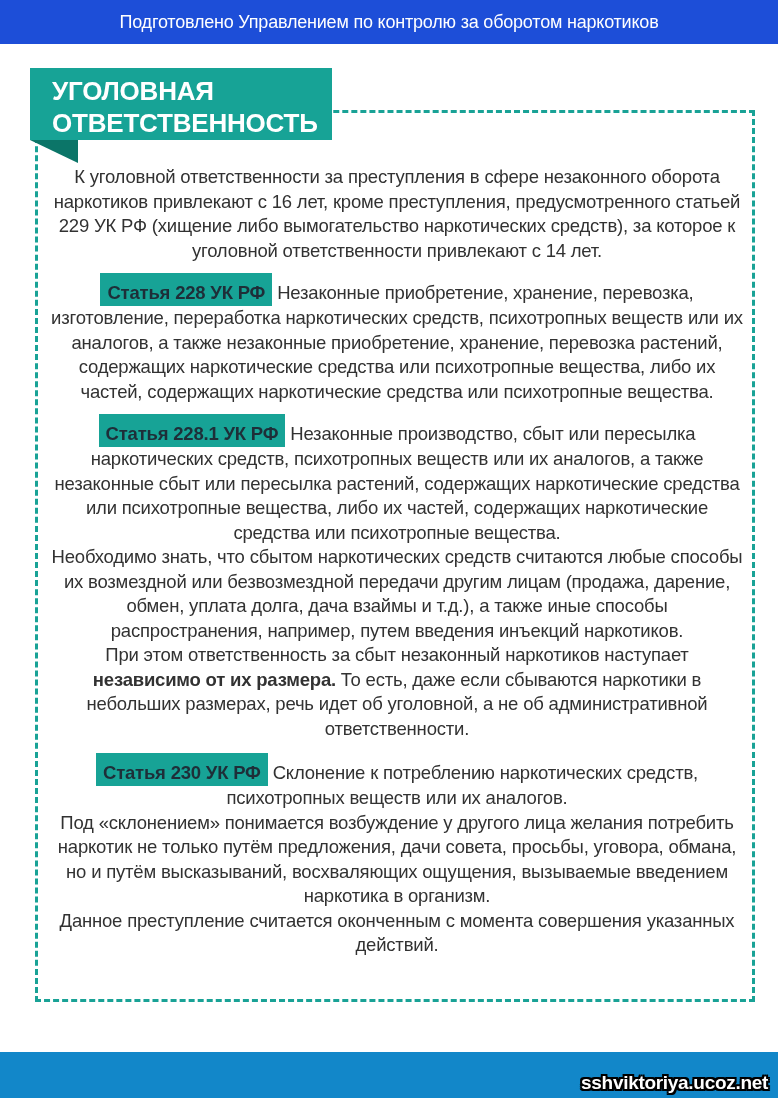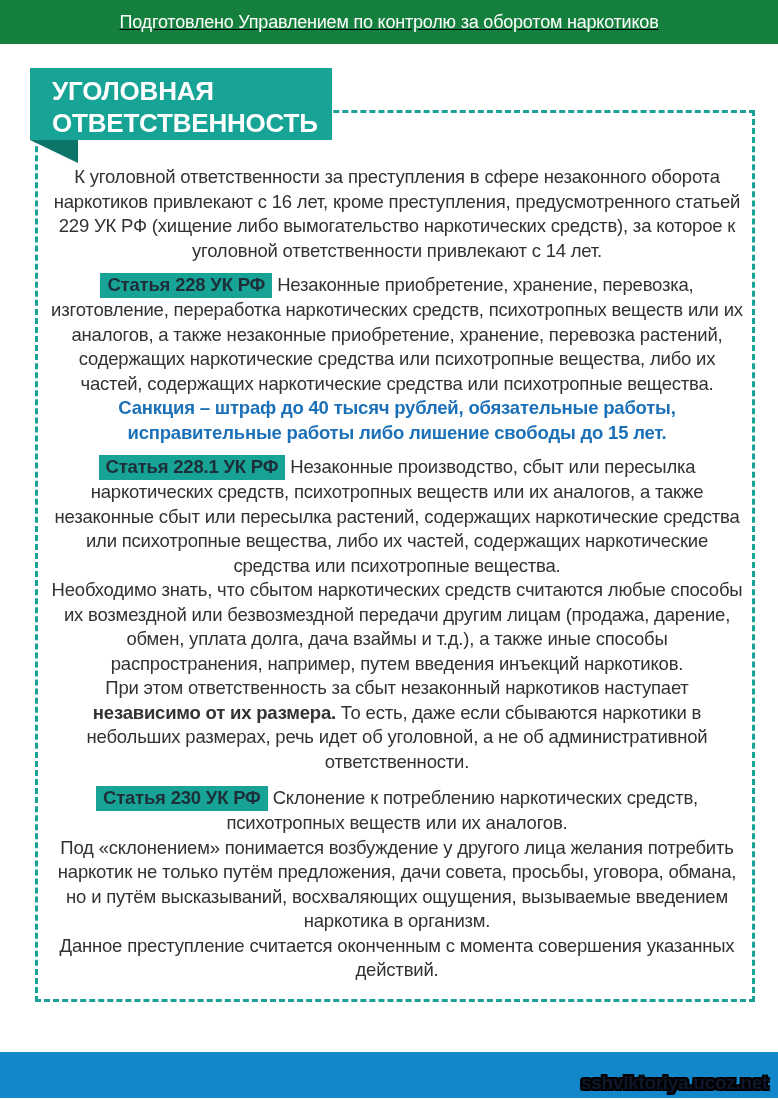--- a/index.html
+++ b/index.html
@@ -4,21 +4,21 @@
 <style>
   html,body{margin:0;padding:0;}
   body{background:#ffffff;font-family:"Liberation Sans","DejaVu Sans",sans-serif;}
   .page{
     position:relative;width:778px;height:1100px;background:#ffffff;
     overflow:hidden;margin:0 auto;
   }
   
   .top-bar{
     position:absolute;left:0;top:0;width:778px;height:44px;
-    background:#15803d;display:flex;align-items:center;justify-content:center;text-decoration:underline;
+    background:#1d4ed8;display:flex;align-items:center;justify-content:center;
   }
   .top-bar-text{
     color:#ffffff;font-size:18px;letter-spacing:-0.2px;
   }
   
   .dashed-box{
     position:absolute;left:35px;top:110px;width:720px;height:892px;
     border:3px dashed #19a296;box-sizing:border-box;
     padding:52px 8px 0 12px;
   }
@@ -38,32 +38,32 @@
     clip-path:polygon(0 0,100% 0,100% 100%);
   }
   
   .content{color:#323232;font-size:18.5px;line-height:24.5px;letter-spacing:-0.2px;}
   .content p{margin:0;text-align:center;}
   p.intro{margin-bottom:10px;}
   .section-228{margin-bottom:10px;}
   .section-2281{margin-bottom:12px;}
   .article-label{
     display:inline-block;background:#17a396;color:#1e2e38;font-weight:bold;
-    padding:0 7px 2px 7px;margin-right:5px;line-height:23px;
+    padding:8px 7px 2px 7px;margin-right:5px;line-height:23px;
   }
   .sanction{color:#1b70b8;font-weight:bold;}
   .bold{font-weight:bold;}
   
   .footer-bar{
     position:absolute;left:0;top:1052px;width:778px;height:46px;
     background:#1287c9;display:flex;align-items:flex-end;justify-content:flex-end;
     box-sizing:border-box;padding:0 10px 4px 0;
   }
   .watermark{
-    color:#0f172a;font-weight:bold;font-size:19px;letter-spacing:-0.3px;
+    color:#ffffff;font-weight:bold;font-size:19px;letter-spacing:-0.3px;
     text-shadow:
       -2px -2px 0 #000, 2px -2px 0 #000, -2px 2px 0 #000, 2px 2px 0 #000,
       -2px 0 0 #000, 2px 0 0 #000, 0 -2px 0 #000, 0 2px 0 #000;
   }
 </style>
 </head>
 <body>
 
 <div class="page">
 
@@ -79,21 +79,20 @@
 
   <div class="dashed-box">
     <div class="content">
 
       <p class="intro">К уголовной ответственности за преступления в сфере незаконного оборота наркотиков привлекают с 16 лет, кроме преступления, предусмотренного статьей 229 УК РФ (хищение либо вымогательство наркотических средств), за которое к уголовной ответственности привлекают с 14 лет.</p>
 
       <div class="section-228">
         <p>
           <span class="article-label">Статья 228 УК РФ</span><span>Незаконные приобретение, хранение, перевозка, изготовление, переработка наркотических средств, психотропных веществ или их аналогов, а также незаконные приобретение, хранение, перевозка растений, содержащих наркотические средства или психотропные вещества, либо их частей, содержащих наркотические средства или психотропные вещества.</span>
         </p>
-        <p class="sanction">Санкция – штраф до 40 тысяч рублей, обязательные работы, исправительные работы либо лишение свободы до 15 лет.</p>
       </div>
 
       <div class="section-2281">
         <p>
           <span class="article-label">Статья 228.1 УК РФ</span><span>Незаконные производство, сбыт или пересылка наркотических средств, психотропных веществ или их аналогов, а также незаконные сбыт или пересылка растений, содержащих наркотические средства или психотропные вещества, либо их частей, содержащих наркотические средства или психотропные вещества.</span>
         </p>
         <p>Необходимо знать, что сбытом наркотических средств считаются любые способы их возмездной или безвозмездной передачи другим лицам (продажа, дарение, обмен, уплата долга, дача взаймы и т.д.), а также иные способы распространения, например, путем введения инъекций наркотиков.</p>
         <p>
           <span>При этом ответственность за сбыт незаконный наркотиков наступает </span><span class="bold">независимо от их размера.</span><span> То есть, даже если сбываются наркотики в небольших размерах, речь идет об уголовной, а не об административной ответственности.</span>
         </p>

